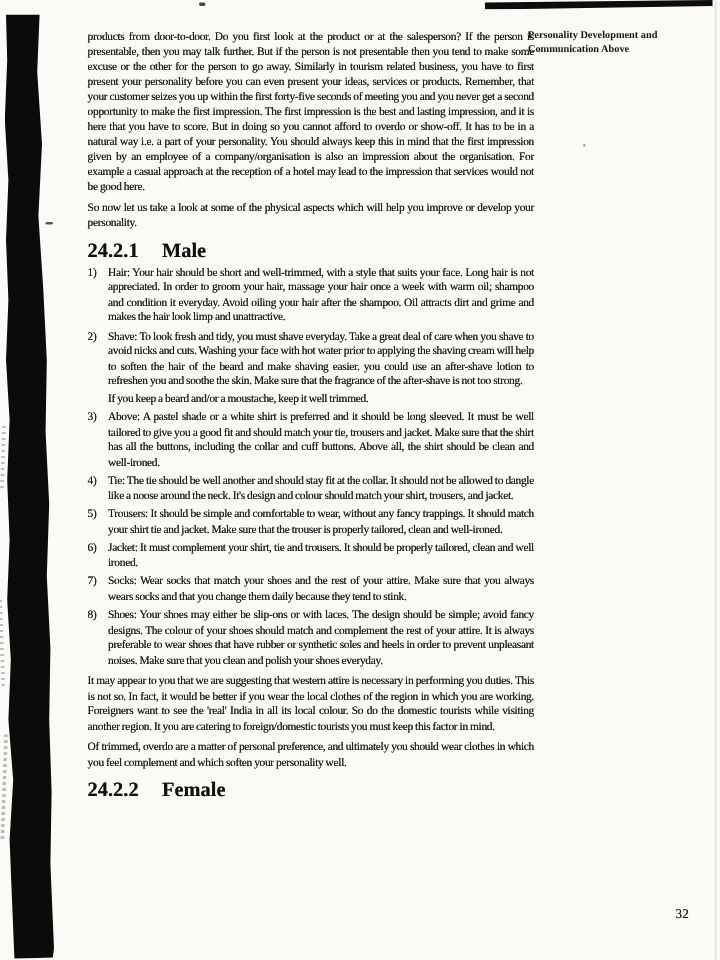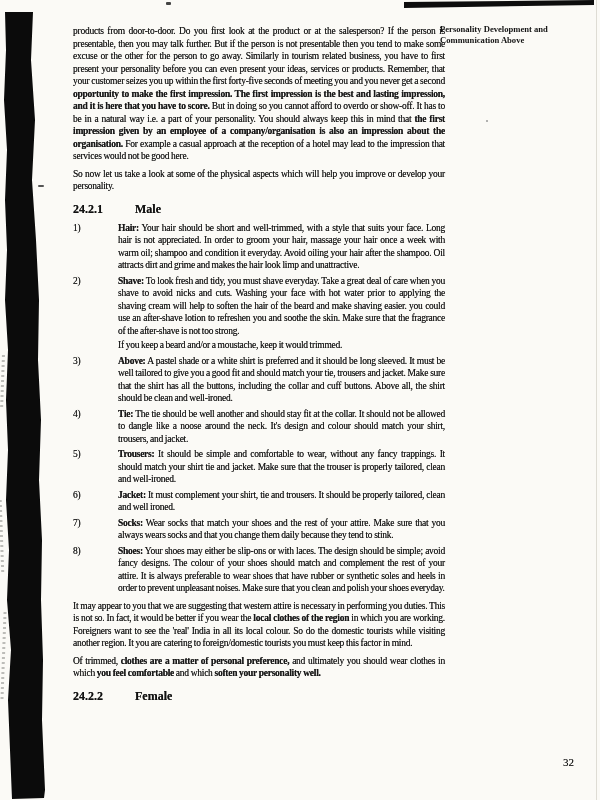--- a/index.html
+++ b/index.html
@@ -40,33 +40,33 @@
     font-weight:bold;font-size:8.6px;line-height:11px;letter-spacing:0;color:#141414;
   }
 
   
   .content{position:absolute;left:73px;top:25px;width:372px;}
   .body-p{
     margin:0;text-align:justify;font-size:9.5px;line-height:12.5px;
     letter-spacing:-0.25px;word-spacing:-0.3px;color:#181818;
     text-shadow:0 0 .3px rgba(20,20,20,.75);
   }
-  .body-p b{font-weight:bold;}
+  .body-p b{font-weight:normal;}
   .mt{margin-top:5px;}
   .sec-head{
-    margin:8px 0 5px 0;font-size:12px;line-height:16px;font-weight:bold;color:#111;
+    margin:8px 0 5px 0;font-size:17px;line-height:16px;font-weight:bold;color:#111;
     text-shadow:0 0 .3px rgba(0,0,0,.7);
   }
   .sec-head .sec-num{display:inline-block;min-width:62px;}
   .sec-head.female{margin:8px 0 8px 0;}
   .glist{margin:5px 0 0 0;}
   .item{display:flex;margin-top:3px;}
   .inum{flex:none;width:17px;font-size:9.5px;line-height:12.5px;letter-spacing:-0.25px;
     text-shadow:0 0 .3px rgba(20,20,20,.75);}
-  .ibody{flex:1;margin-left:28px;}
+  .ibody{flex:1;}
   .note-p{margin-top:2px;}
   .stretch{text-align:justify;text-align-last:justify;}
   .page-num{position:absolute;left:563px;top:756px;font-size:11px;color:#1a1a1a;
     text-shadow:0 0 .3px rgba(20,20,20,.7);}
 </style>
 </head>
 <body>
 
 <div class="page">
 
@@ -99,21 +99,21 @@
         <span class="inum">1)</span>
         <div class="ibody">
           <p class="body-p"><b>Hair:</b> <span>Your hair should be short and well-trimmed, with a style that suits your face. Long hair is not appreciated. In order to groom your hair, massage your hair once a week with warm oil; shampoo and condition it everyday. Avoid oiling your hair after the shampoo. Oil attracts dirt and grime and makes the hair look limp and unattractive.</span></p>
         </div>
       </div>
 
       <div class="item">
         <span class="inum">2)</span>
         <div class="ibody">
           <p class="body-p"><b>Shave:</b> <span>To look fresh and tidy, you must shave everyday. Take a great deal of care when you shave to avoid nicks and cuts. Washing your face with hot water prior to applying the shaving cream will help to soften the hair of the beard and make shaving easier. you could use an after-shave lotion to refreshen you and soothe the skin. Make sure that the fragrance of the after-shave is not too strong.</span></p>
-          <p class="body-p note-p">If you keep a beard and/or a moustache, keep it would trimmed.</p>
+          <p class="body-p note-p">If you keep a beard and/or a moustache, keep it well trimmed.</p>
         </div>
       </div>
 
       <div class="item">
         <span class="inum">3)</span>
         <div class="ibody">
           <p class="body-p"><b>Above:</b> <span>A pastel shade or a white shirt is preferred and it should be long sleeved. It must be well tailored to give you a good fit and should match your tie, trousers and jacket. Make sure that the shirt has all the buttons, including the collar and cuff buttons. Above all, the shirt should be clean and well-ironed.</span></p>
         </div>
       </div>
 
@@ -149,21 +149,21 @@
         <span class="inum">8)</span>
         <div class="ibody">
           <p class="body-p"><b>Shoes:</b> <span>Your shoes may either be slip-ons or with laces. The design should be simple; avoid fancy designs. The colour of your shoes should match and complement the rest of your attire. It is always preferable to wear shoes that have rubber or synthetic soles and heels in order to prevent unpleasant noises. Make sure that you clean and polish your shoes everyday.</span></p>
         </div>
       </div>
 
     </div>
 
     <p class="body-p mt"><span>It may appear to you that we are suggesting that western attire is necessary in performing you duties. This is not so. In fact, it would be better if you wear the </span><b>local clothes of the region</b><span> in which you are working. Foreigners want to see the 'real' India in all its local colour. So do the domestic tourists while visiting another region. It you are catering to foreign/domestic tourists you must keep this factor in mind.</span></p>
 
-    <p class="body-p mt"><span>Of trimmed, </span><b>clothes are a matter of personal preference,</b><span> and ultimately you should wear clothes in which </span><b>you feel comfortable</b><span> and which </span><b>soften your personality well.</b></p>
+    <p class="body-p mt"><span>Of trimmed, </span><b>overdo are a matter of personal preference,</b><span> and ultimately you should wear clothes in which </span><b>you feel complement</b><span> and which </span><b>soften your personality well.</b></p>
 
     <h2 class="sec-head female"><span class="sec-num">24.2.2</span><span>Female</span></h2>
 
 
   </div>
 
   <div class="page-num">32</div>
 
 </div>
 

